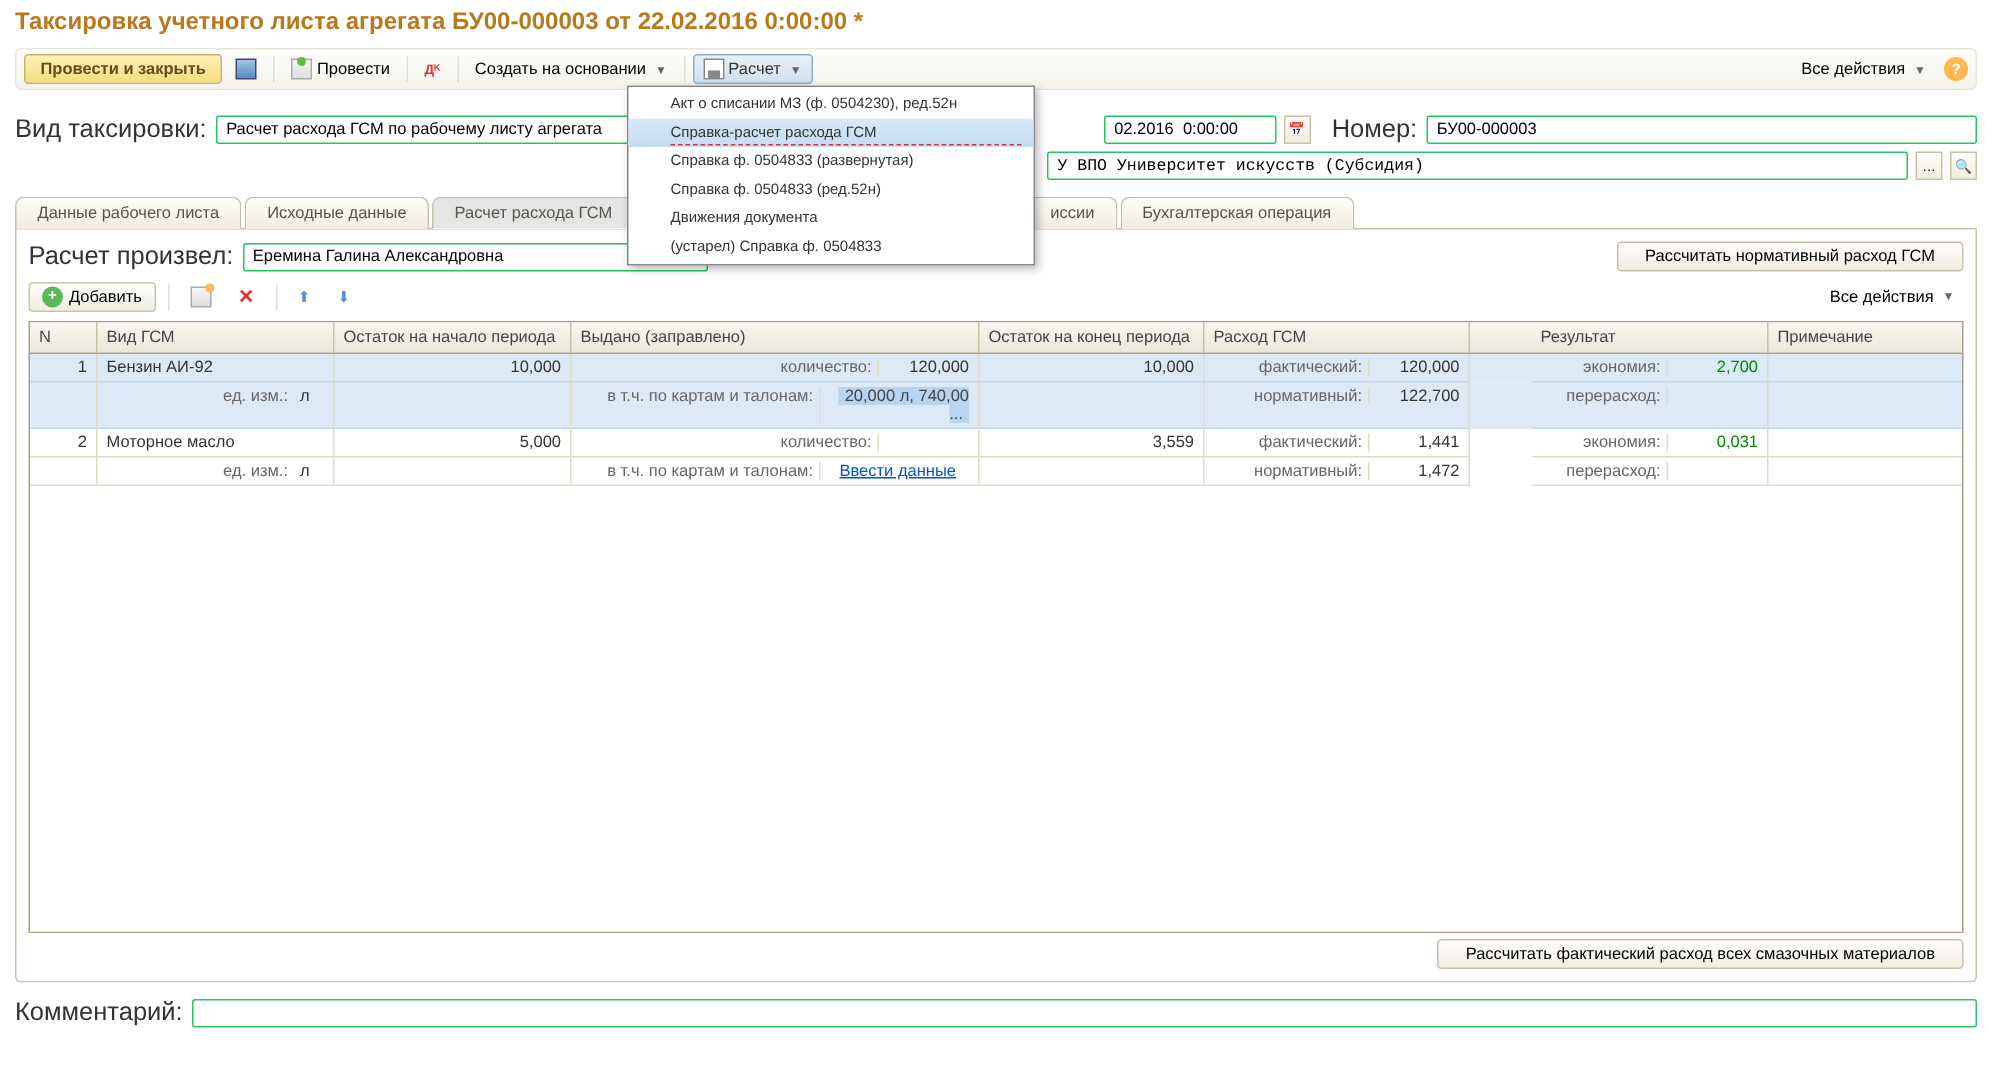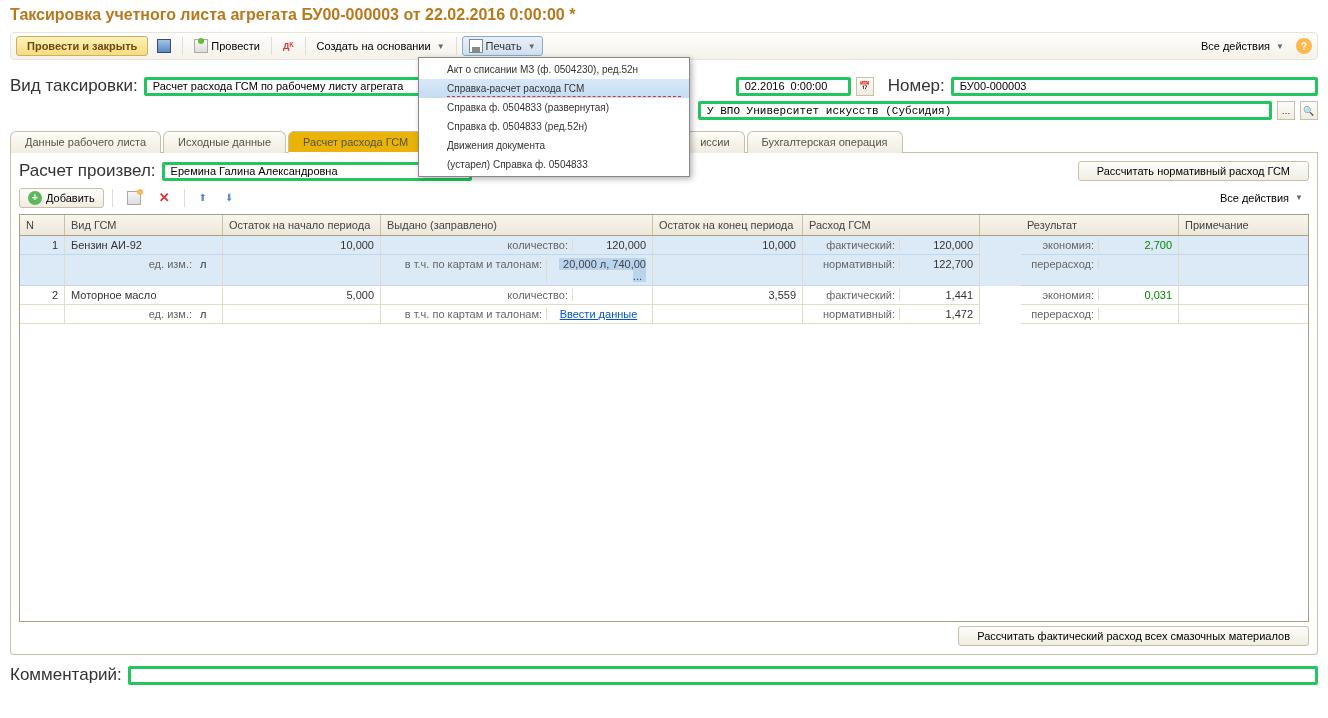--- a/index.html
+++ b/index.html
@@ -69,21 +69,21 @@
 
 .form-row {
   display: flex;
   align-items: center;
   gap: 6px;
   margin-bottom: 5px;
 }
 .form-label { font-size: 17px; color: #333; }
 .form-input {
   flex: 1;
-  border: 3px solid #22c55e;
+  border: 1px solid #22c55e;
   background: #fff;
   padding: 2px 6px;
   font-size: 11px;
   border-radius: 2px;
   height: 19px;
 }
 .form-input.small { flex: 0 0 auto; width: 168px; }
 .form-input.num { width: 170px; flex: 0 0 auto; }
 .input-btn {
   width: 18px; height: 19px; border: 1px solid #c8c0a8;
@@ -106,21 +106,21 @@
   background: linear-gradient(#fdfcf7, #f0ece0);
   border-radius: 6px 6px 0 0;
   margin-right: 2px;
   cursor: pointer;
   font-size: 11px;
   color: #554;
   position: relative;
   top: 1px;
 }
 .tab.active {
-  background: #eab308;
+  background: #e5e5e5;
   border-bottom: 1px solid #fff;
 }
 .tab.hidden-partial {
   margin-left: 260px;
 }
 
 .tab-content {
   border: 1px solid #c8c0a8;
   border-top: none;
   padding: 8px;
@@ -192,21 +192,21 @@
   border-right: 1px solid #e0dcc8;
   border-bottom: 1px solid #e0dcc8;
   font-size: 11px;
   min-height: 18px;
 }
 .gc:last-child { border-right: none; }
 .gc.right { text-align: right; }
 
 .split-cell { display: flex; }
 .split-label { flex: 1; text-align: right; color: #666; padding-right: 4px; }
-.split-val { width: 74px; text-align: right; border-left: 1px solid #e0dcc8; padding-left: 4px; }
+.split-val { width: 61px; text-align: right; border-left: 1px solid #e0dcc8; padding-left: 4px; }
 
 .highlight-cell { background: #b8d4ee; color: #444; padding: 0 4px; }
 .link { color: #0055cc; text-decoration: underline; cursor: pointer; }
 .green { color: #008800; }
 
 .dropdown-menu {
   position: absolute;
   left: 418px;
   top: 57px;
   width: 272px;
@@ -274,21 +274,21 @@
       <span class="icon-ak">Дᴷ</span>
     </button>
   <span class="tb-sep"></span>
   <button class="tb-btn">
       <span>Создать на основании</span>
       <span class="dropdown-arrow">▼</span>
     </button>
   <span class="tb-sep"></span>
   <span class="print-btn-pressed">
     <span class="tb-icon icon-print"></span>
-    <span>Печать</span>
+    <span>Расчет</span>
     <span class="dropdown-arrow">▼</span>
   </span>
   <div class="toolbar-right">
     <button class="tb-btn">
         <span>Все действия</span>
         <span class="dropdown-arrow">▼</span>
       </button>
     <span class="help-icon">?</span>
   </div>
 </div>

